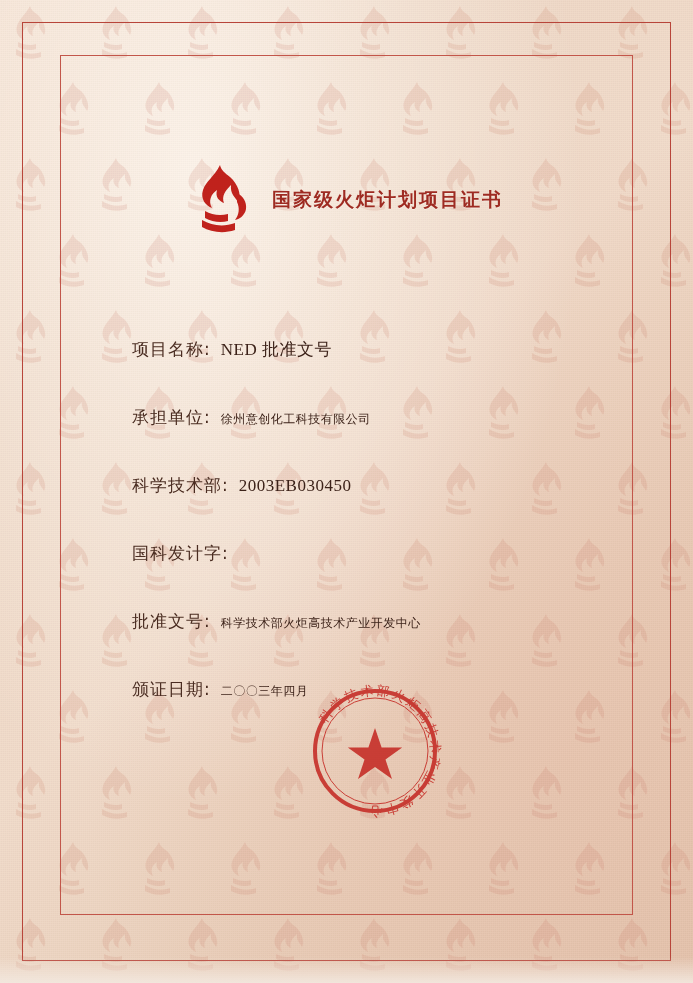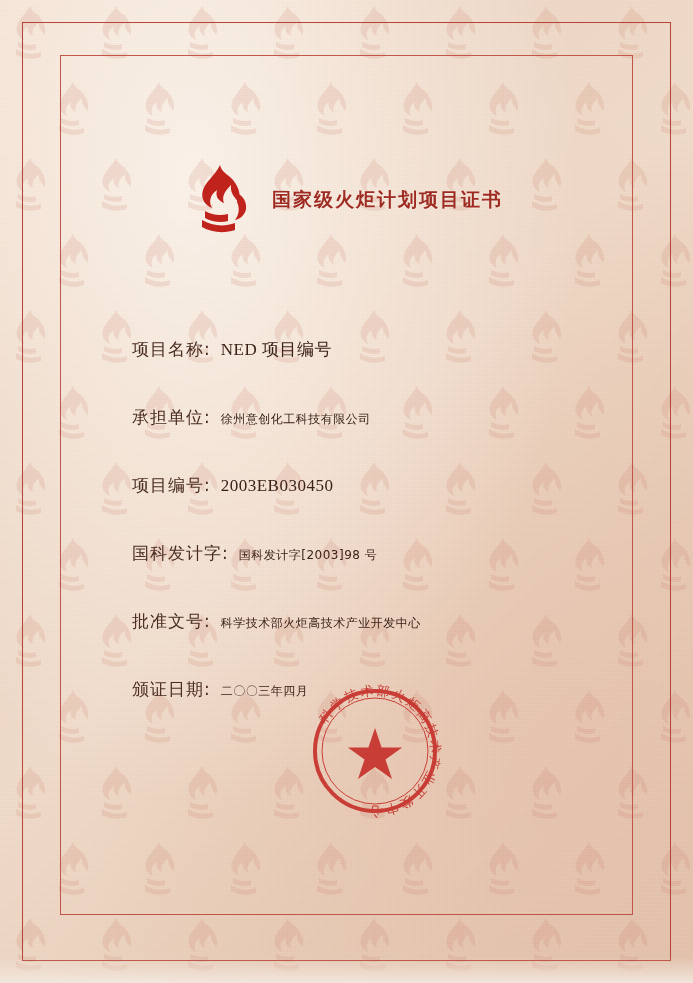--- a/index.html
+++ b/index.html
@@ -911,37 +911,36 @@
         <path d="M47 30 C53 33 57 39 56 46 C55 52 50 56 45 57 C49 52 50 45 47 39 Z" fill="#c0221c"></path>
       </svg>
     </div>
     <div id="cert-title">国家级火炬计划项目证书</div>
   </div>
 
   <div id="fields">
 
     <div class="field-row">
       <span class="field-label">项目名称:</span>
-      <span class="field-value serif-num">NED 项目编号</span>
+      <span class="field-value serif-num">NED 批准文号</span>
     </div>
 
     <div class="field-row">
       <span class="field-label">承担单位:</span>
       <span class="field-value">徐州意创化工科技有限公司</span>
     </div>
 
     <div class="field-row">
-      <span class="field-label">项目编号:</span>
+      <span class="field-label">科学技术部:</span>
       <span class="field-value serif-num">2003EB030450</span>
     </div>
 
 
     <div class="field-row">
       <span class="field-label">国科发计字:</span>
-      <span class="field-value">国科发计字[2003]98 号</span>
     </div>
 
     <div class="field-row">
       <span class="field-label">批准文号:</span>
       <span class="field-value">科学技术部火炬高技术产业开发中心</span>
     </div>
 
     <div class="field-row">
       <span class="field-label">颁证日期:</span>
       <span class="field-value">二〇〇三年四月</span>

